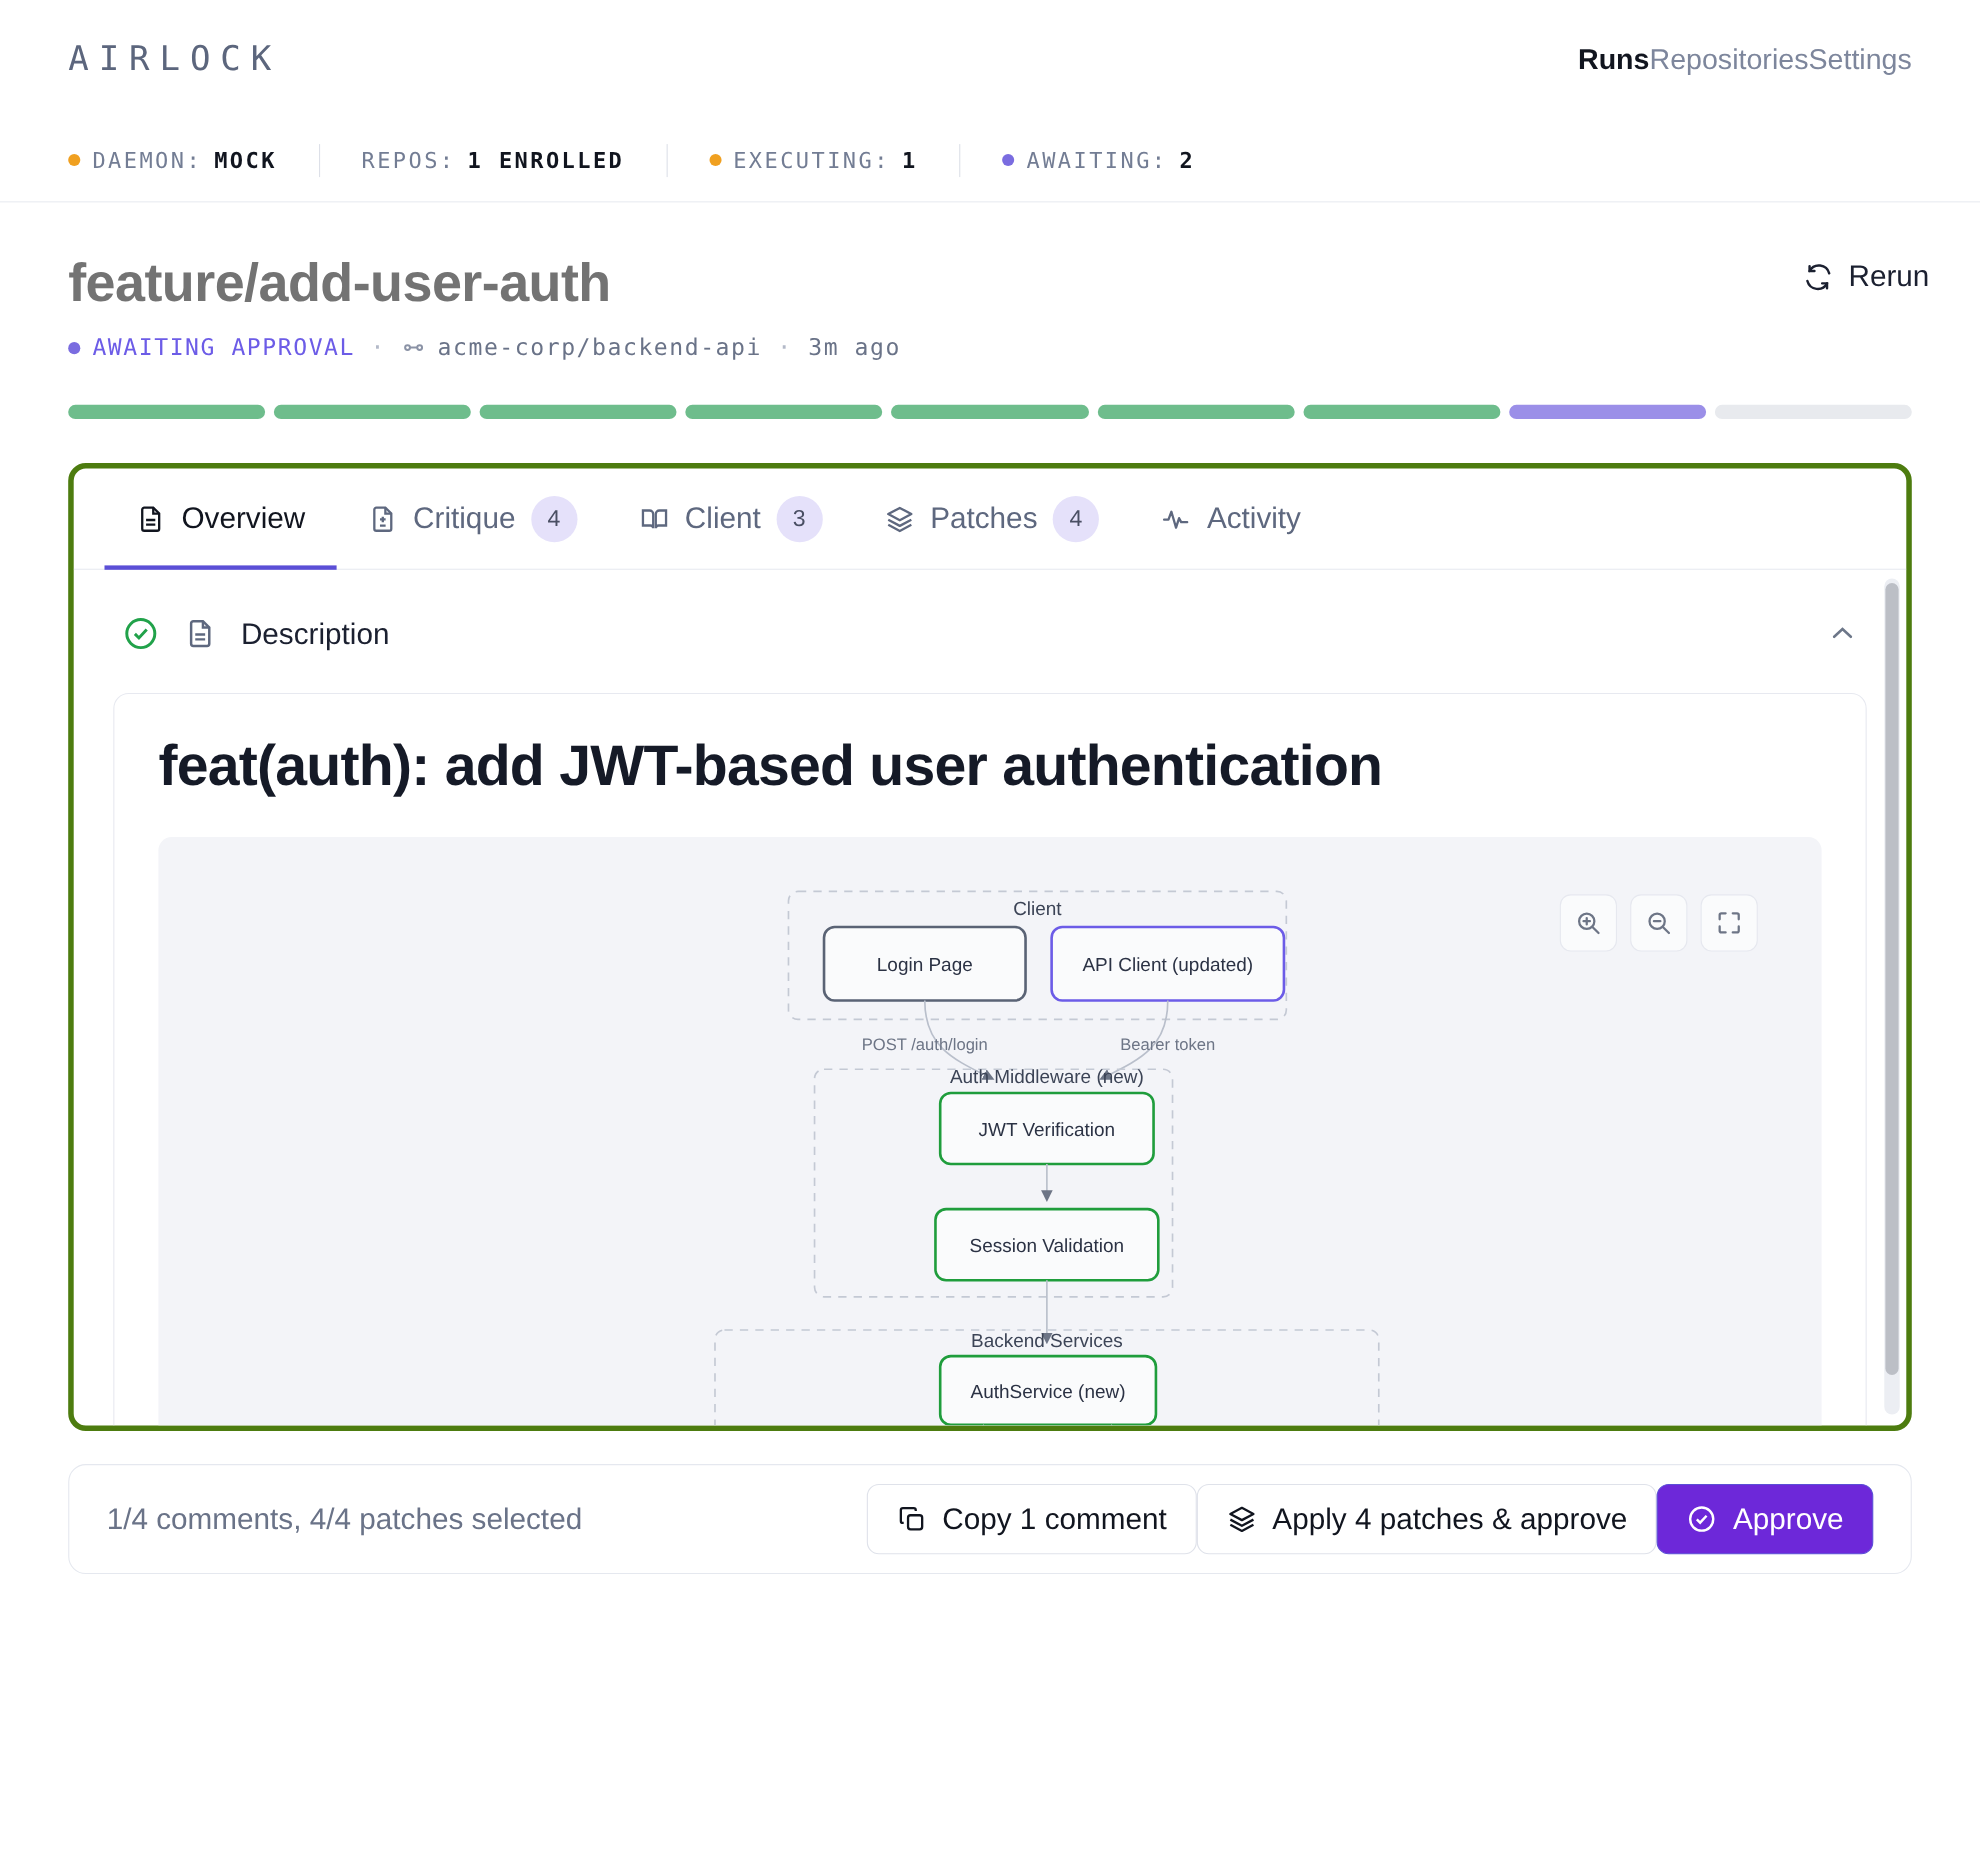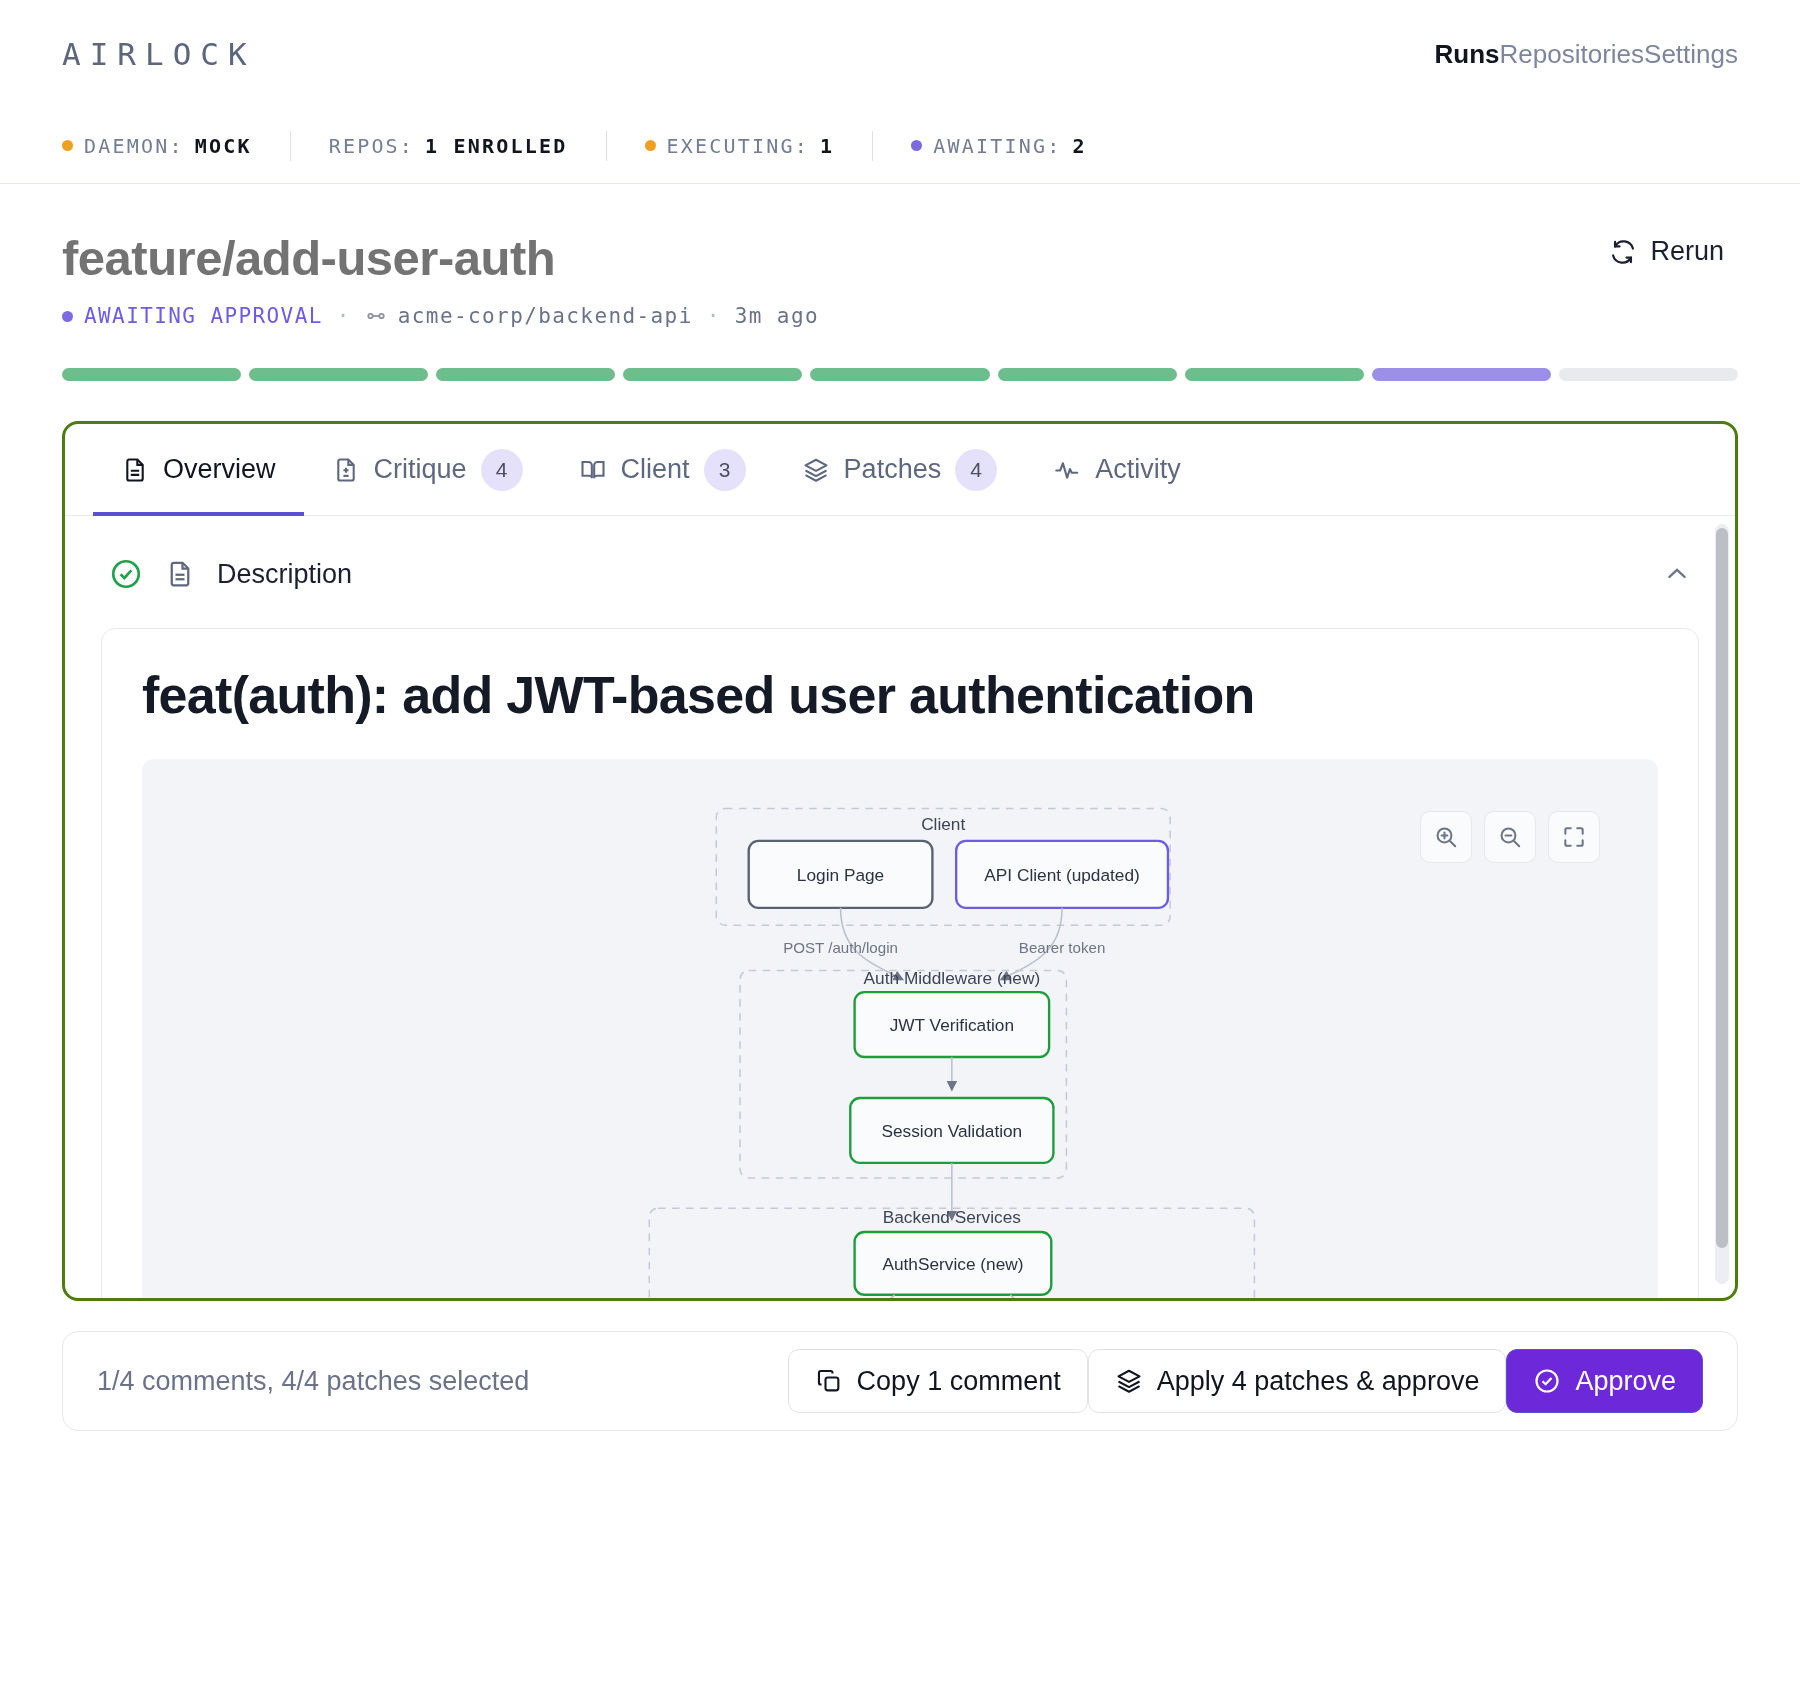--- a/index.html
+++ b/index.html
@@ -81,21 +81,21 @@
     font-size: 21px;
     letter-spacing: 1.4px;
   }
   .run-state { color: #6c5ce7; display: flex; align-items: center; gap: 11px; }
   .meta-dot { color: #b3b9c8; }
   .repo { color: #6a7388; display: flex; align-items: center; gap: 11px; }
   .ago { color: #6a7388; }
 
   .rerun {
     position: absolute;
-    right: 76px;
+    right: 46px;
     top: 52px;
     display: flex;
     align-items: center;
     gap: 13px;
     font-size: 27px;
     color: #1b2030;
     cursor: pointer;
     background: none;
     border: none;
     font-family: "Liberation Sans", sans-serif;
@@ -105,21 +105,21 @@
   .progress {
     display: flex;
     gap: 8px;
     margin: 40px 62px 0 62px;
   }
   .seg { height: 13px; border-radius: 7px; flex: 1; }
 
   
   .card {
     margin: 40px 62px 0 62px;
-    border: 3px solid #4d7c0f;
+    border: 5px solid #4d7c0f;
     border-radius: 16px;
     background: #ffffff;
     overflow: hidden;
     height: 880px;
     display: flex;
     flex-direction: column;
   }
 
   .tabs {
     display: flex;

